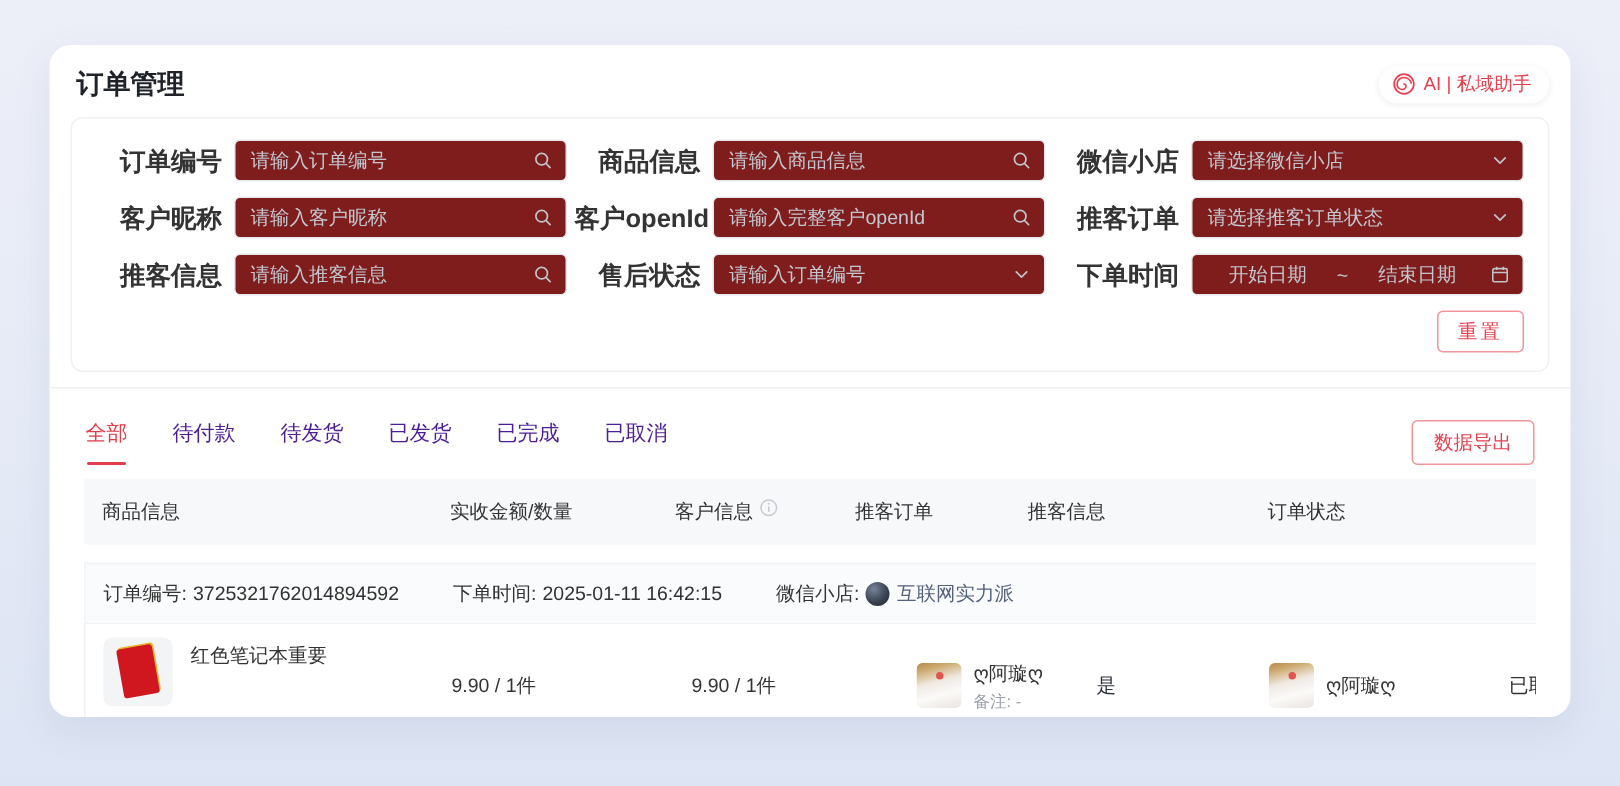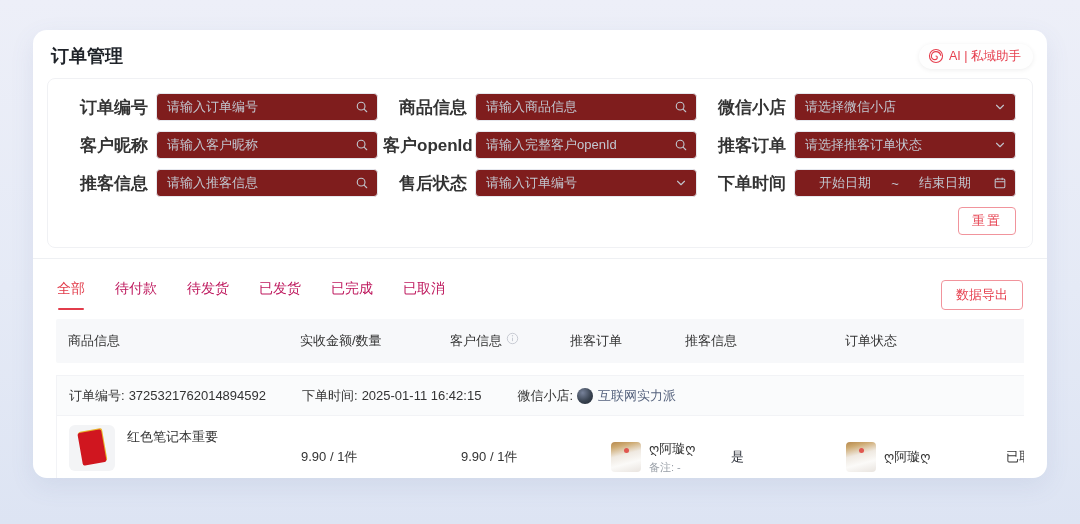--- a/index.html
+++ b/index.html
@@ -40,21 +40,21 @@
   .ctrl.range .sep { color:#c2c7d0; padding:0 2px; }
   .reset-row { display:flex; justify-content:flex-end; margin-top:2px; }
   .btn-outline-red {
     border:1px solid #f1949c; color:#e6404f; background:#fff; border-radius:4px;
     font-size:13px; padding:4px 13px; cursor:pointer; font-family:inherit; letter-spacing:2px;
   }
   .btn-outline-red.export { letter-spacing:0; padding:5px 14px; }
   
   .tabs-section { border-top:1px solid #eef0f3; margin:10px -14px 0; padding:11px 24px 0; display:flex; align-items:flex-end; justify-content:space-between; height:52px; }
   .tabs { display:flex; gap:30px; padding-top:3px; }
-  .tab { font-size:14px; color:#be185d; cursor:pointer; padding-bottom:12px; position:relative; white-space:nowrap; }
+  .tab { font-size:14px; color:#4c1d95; cursor:pointer; padding-bottom:12px; position:relative; white-space:nowrap; }
   .tab.active { color:#e23c4b; }
   .tab.active::after { content:""; position:absolute; left:50%; transform:translateX(-50%); bottom:0; width:26px; height:2px; background:#e23c4b; border-radius:1px; }
   
   .table-zone { margin:9px 9px 0; overflow:hidden; }
   .t-inner { width:1089px; }
   .t-head { display:flex; background:#f7f8fa; border-radius:2px; height:44px; align-items:center; color:#333; font-weight:500; }
   .col { flex:none; white-space:nowrap; overflow:hidden; }
   .c1{width:244px; padding-left:12px;} .c2{width:160px;} .c3{width:150px;}
   .c4{width:120px;} .c5{width:115px;} .c6{width:160px;} .c7{width:140px;}
   .group-row { display:flex; align-items:center; gap:36px; background:#fafbfc; border:1px solid #f2f3f6; border-bottom:none; height:40px; margin-top:12px; padding-left:12px; color:#333; }

